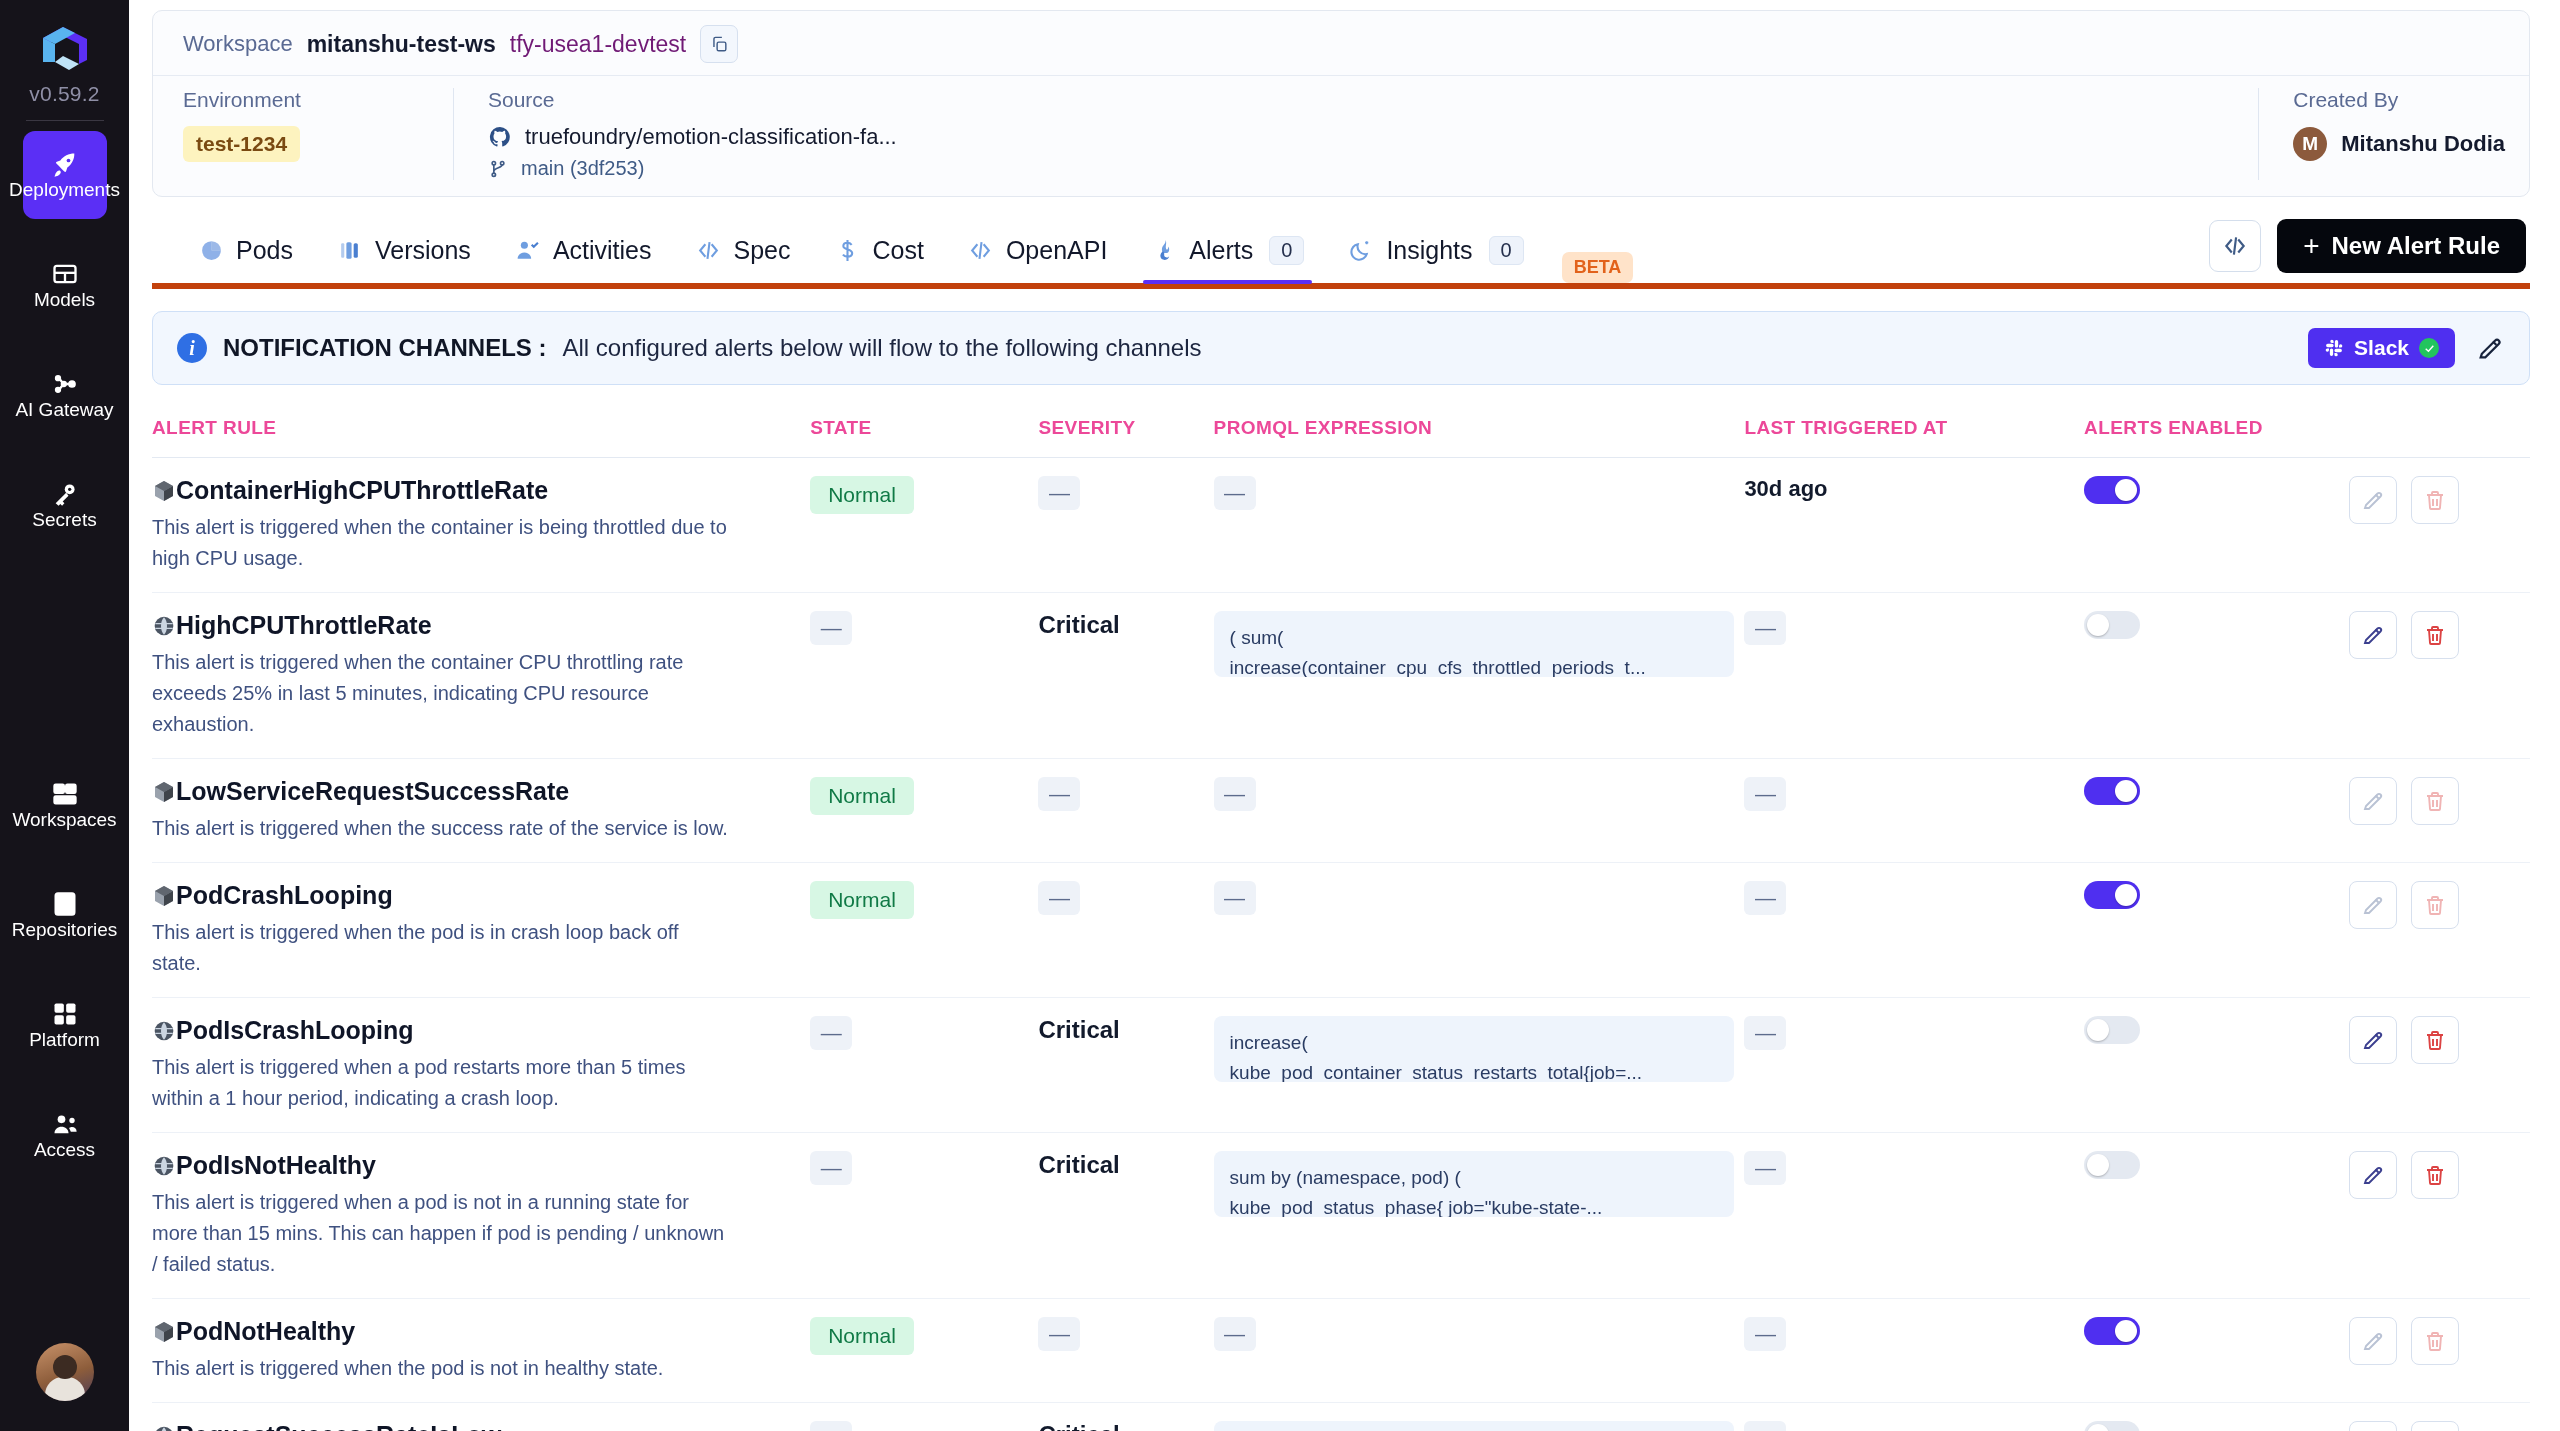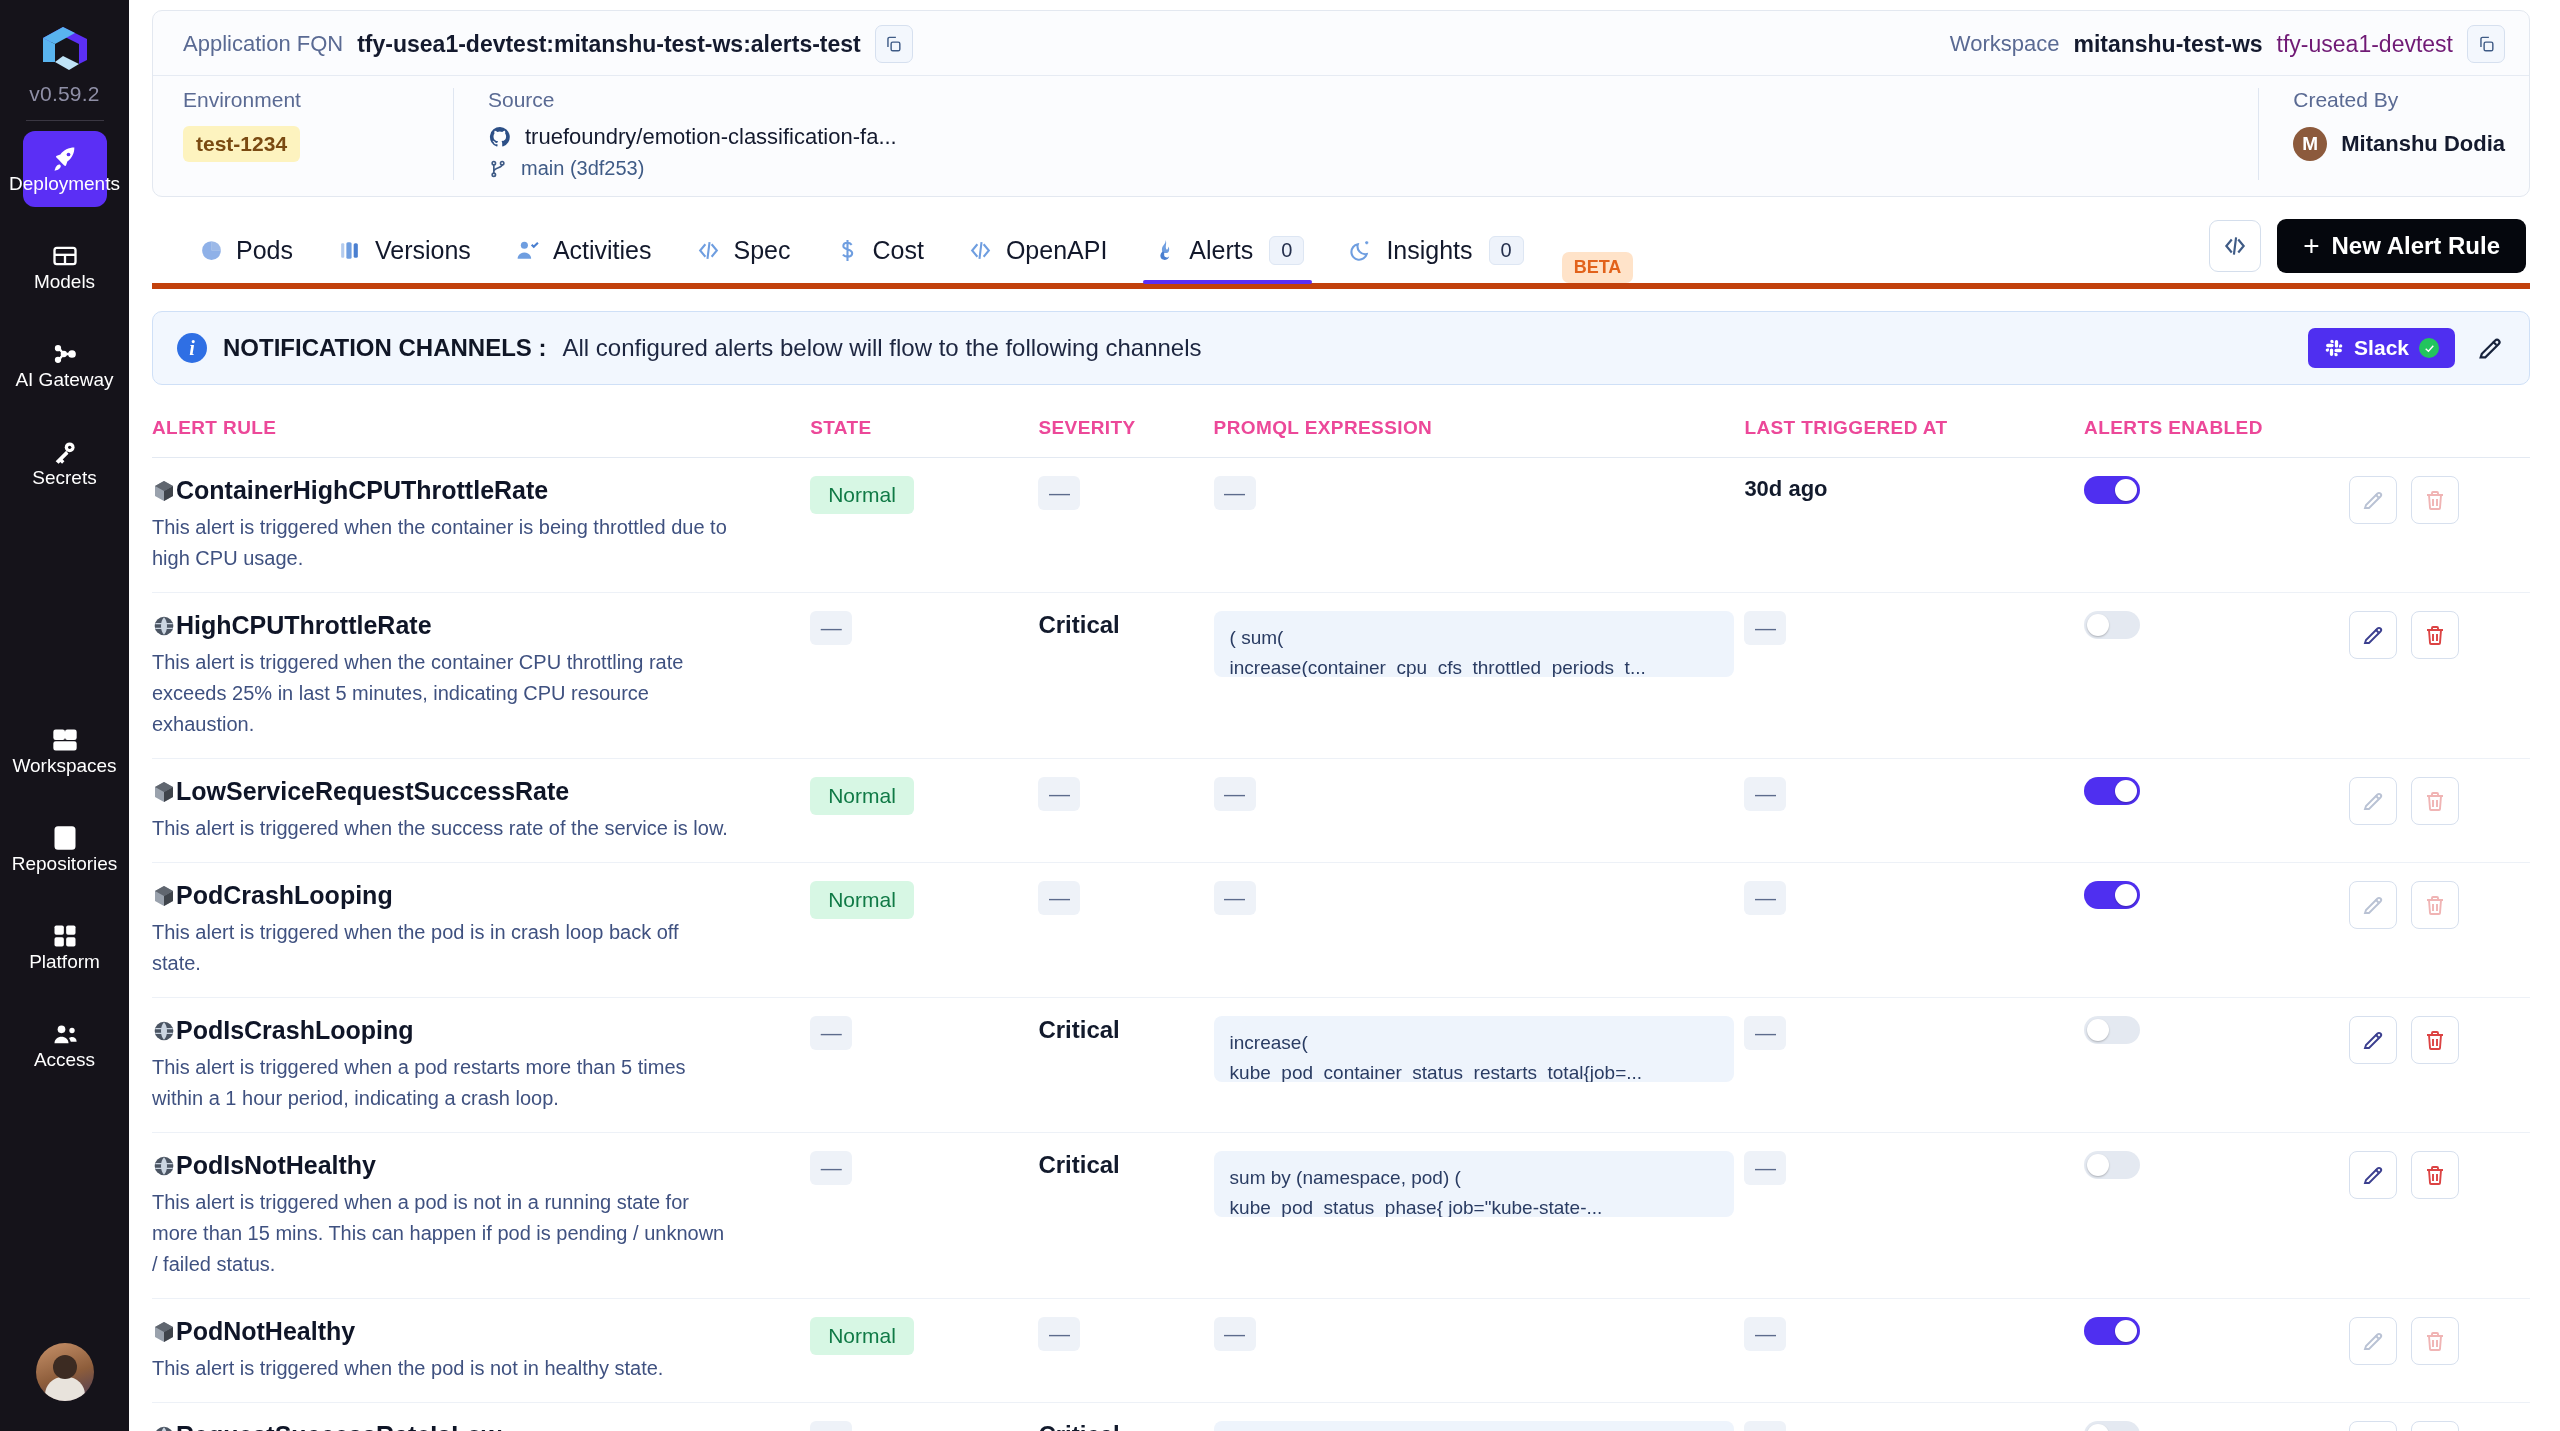--- a/index.html
+++ b/index.html
@@ -20,21 +20,21 @@
     flex: 0 0 129px;
     position: relative;
   }
   .logo-wrap { margin-top: 22px; width: 56px; height: 54px; position: relative; }
   .version {
     color: #8f8fa6; font-size: 21px; margin-top: 6px; letter-spacing: .2px;
   }
   .side-divider { width: 78px; height: 1px; background: #3a3742; margin: 14px 0 10px; }
   .nav-list { width: 100%; display: flex; flex-direction: column; align-items: center; }
   .nav-item {
-    width: 84px; height: 76px; border-radius: 12px;
+    width: 84px; height: 88px; border-radius: 12px;
     display: flex; flex-direction: column; align-items: center; justify-content: center;
     margin-bottom: 22px; cursor: pointer;
   }
   .nav-item.active { background: #5b2ff5; }
   .nav-icon { width: 30px; height: 30px; display: flex; align-items: center; justify-content: center; }
   .nav-icon svg { width: 28px; height: 28px; fill: #ffffff; }
   .nav-label { color: #ffffff; font-size: 19px; white-space: nowrap; }
   .nav-spacer { flex: 1; }
   .avatar-btn {
     width: 58px; height: 58px; border-radius: 50%;
@@ -332,30 +332,20 @@
   </nav>
 
   <div class="nav-spacer"></div>
   <div class="avatar-btn"></div>
 </aside>
 
 <main class="main">
 
   <section class="header-card">
     <div class="hdr-top">
-      <div class="fqn-left">
-        <span class="lbl-muted">Application FQN</span>
-        <span class="fqn-val">tfy-usea1-devtest:mitanshu-test-ws:alerts-test</span>
-        <span class="copy-btn">
-          <svg viewBox="0 0 24 24">
-              <rect x="9" y="9" width="11" height="11" rx="2"></rect>
-              <path d="M5 15V5a2 2 0 0 1 2-2h8"></path>
-            </svg>
-        </span>
-      </div>
       <div class="ws-right">
         <span class="lbl-muted">Workspace</span>
         <span class="ws-name">mitanshu-test-ws</span>
         <span class="ws-cluster">tfy-usea1-devtest</span>
         <span class="copy-btn">
           <svg viewBox="0 0 24 24">
               <rect x="9" y="9" width="11" height="11" rx="2"></rect>
               <path d="M5 15V5a2 2 0 0 1 2-2h8"></path>
             </svg>
         </span>

